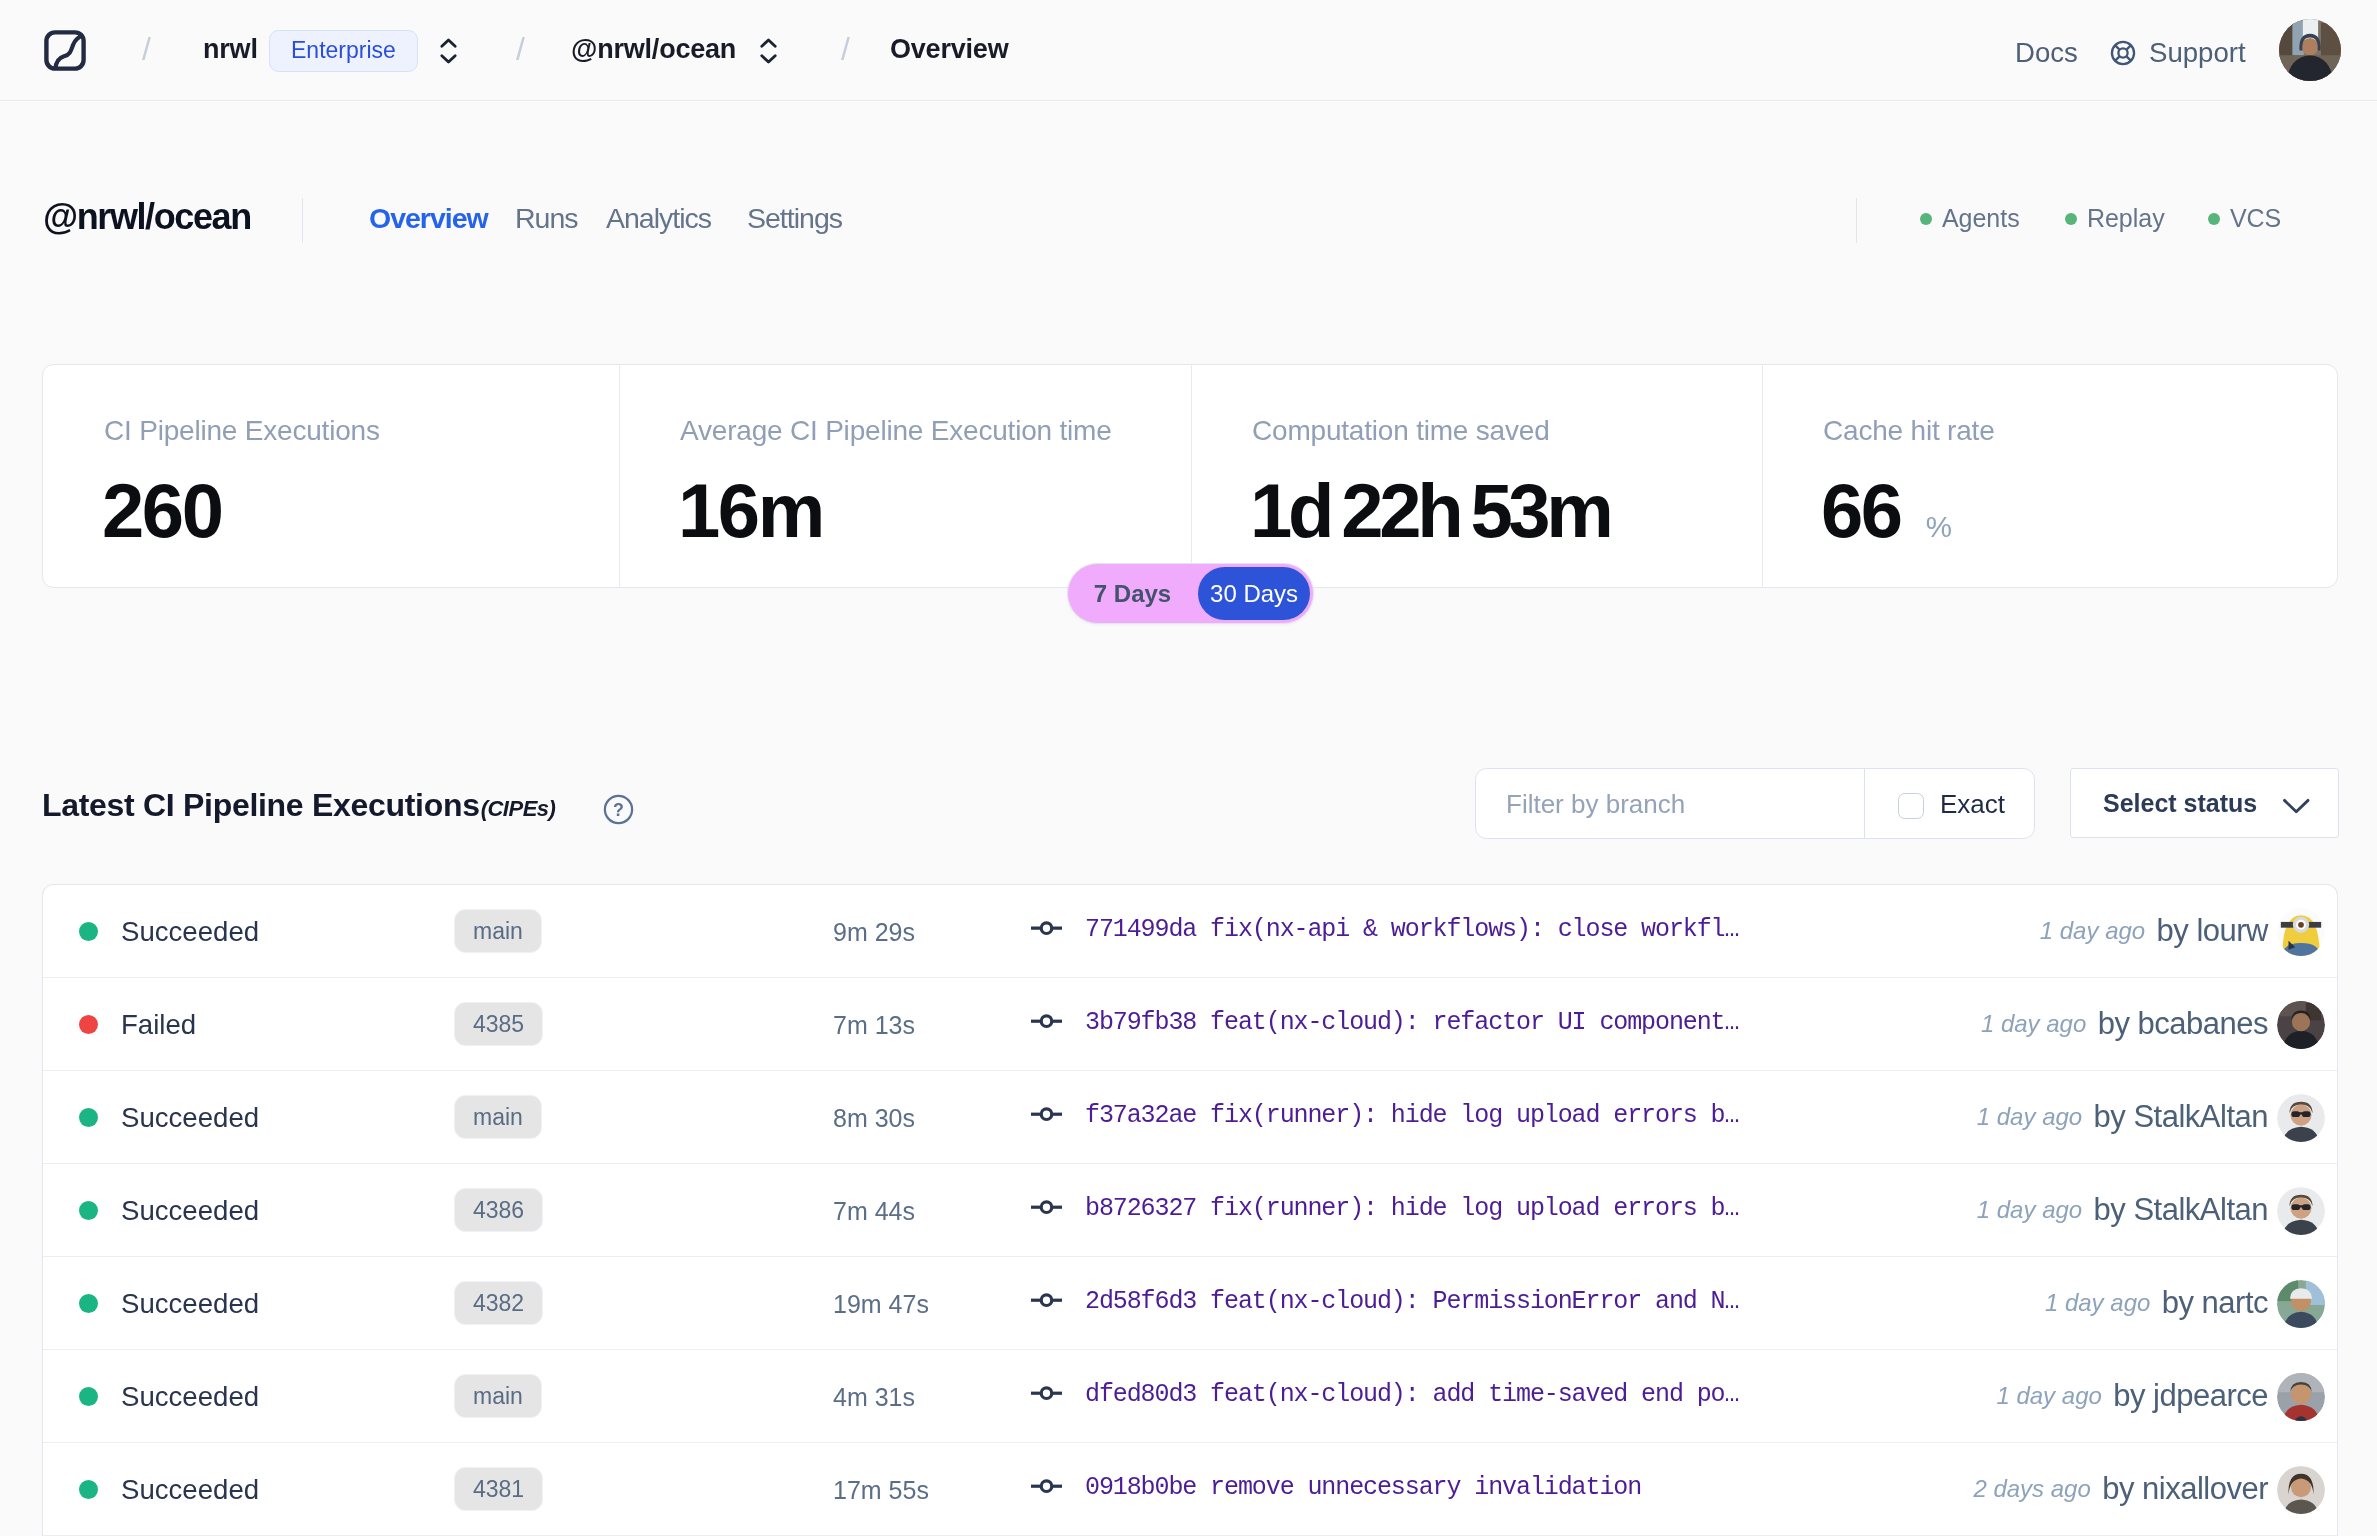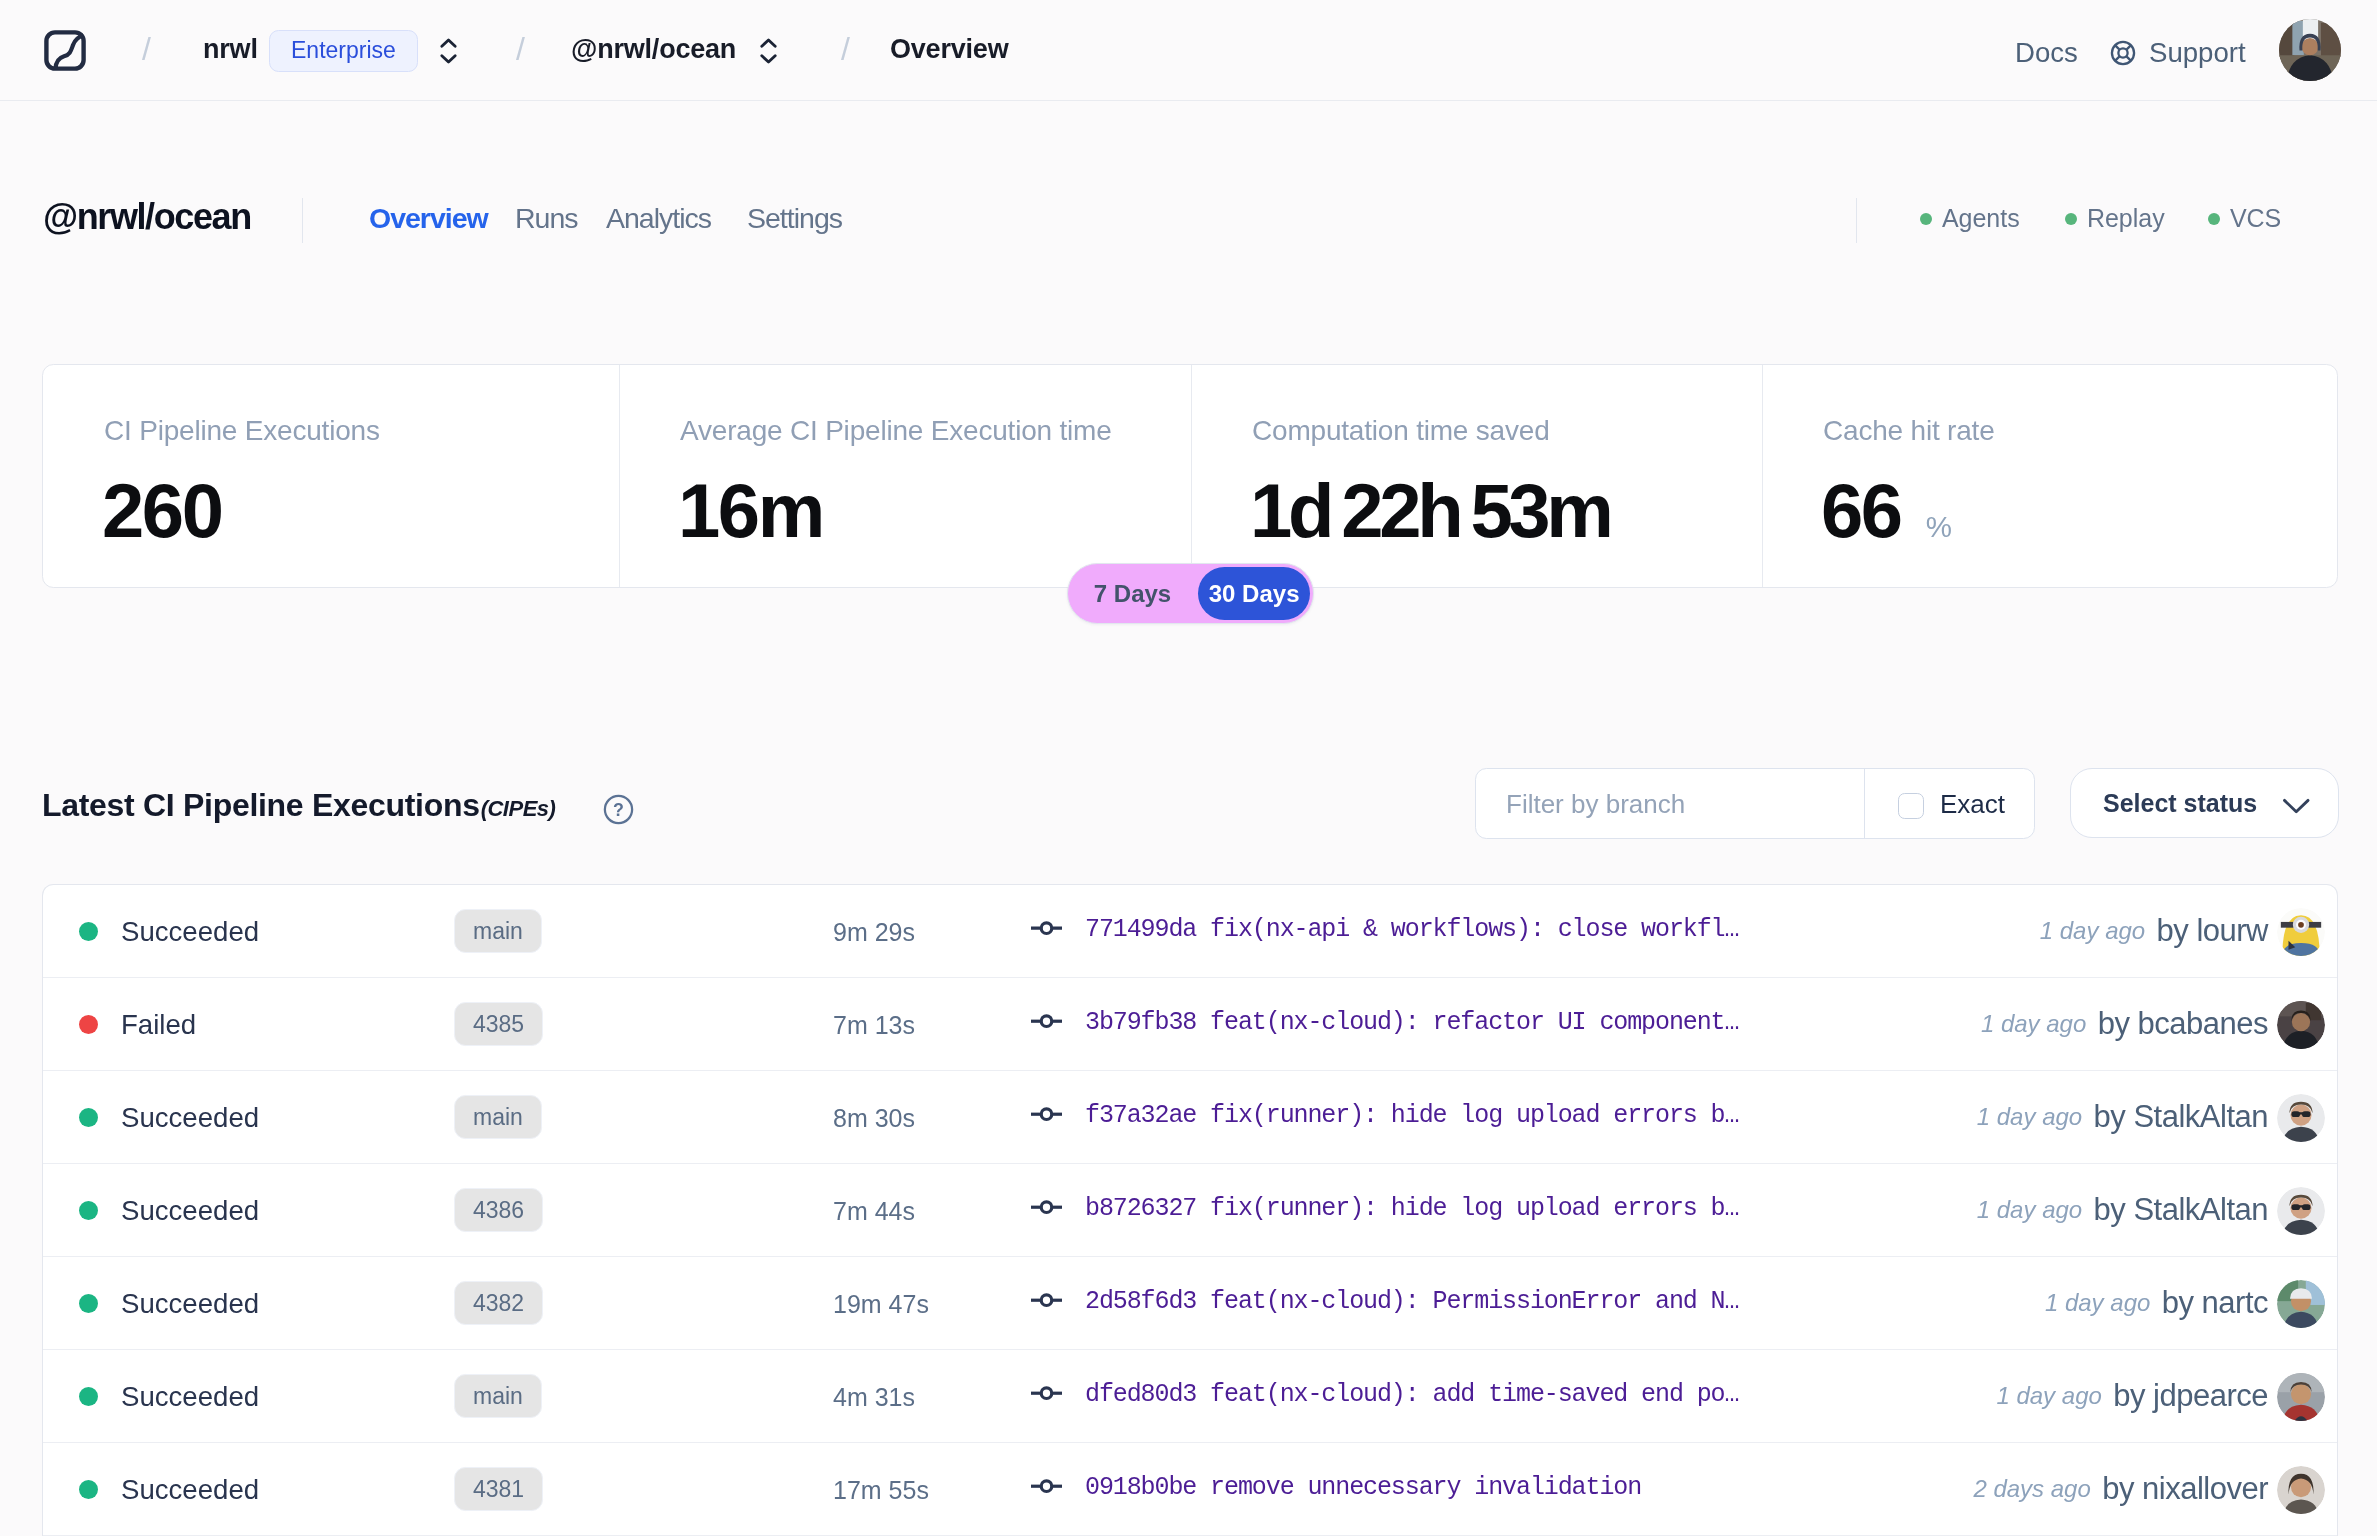--- a/index.html
+++ b/index.html
@@ -20,31 +20,31 @@
 
 #statcard { position:absolute; left:42px; top:364px; width:2296px; height:224px; background:#fff; border:1.4px solid #e4e7ee; border-radius:11.4px; }
 .statcol { position:absolute; top:0; height:100%; }
 .statdiv { position:absolute; top:0; bottom:0; width:1.4px; background:#e7eaf0; }
 .statlabel { position:absolute; top:50px; left:61px; font-size:28px; font-weight:500; color:#909fb5; letter-spacing:-0.2px; white-space:nowrap; }
 .statvalue { position:absolute; top:102px; left:59px; font-size:76px; font-weight:700; color:#0c0d10; letter-spacing:-2.4px; white-space:nowrap; }
 .statpct { font-size:29.5px; font-weight:400; color:#8fa3ba; letter-spacing:0; margin-left:25px; }
 
 #toggle { position:absolute; left:1067px; top:563px; width:247px; height:61px; background:#f0abfc; border:1.4px solid #e2e7ef; border-radius:31px; box-shadow:0 1px 2.9px rgba(40,50,70,.06); display:flex; align-items:center; }
 #toggle .seven { flex:0 0 auto; width:129px; text-align:center; font-size:24px; font-weight:600; color:#43536b; }
-#toggle .thirty { position:absolute; right:2.9px; top:2.9px; bottom:2.9px; width:112px; background:#2d54d8; border-radius:27.6px; color:#fff; font-size:24px; font-weight:700; display:flex; align-items:center; justify-content:center; }
+#toggle .thirty { position:absolute; right:2.9px; top:2.9px; bottom:2.9px; width:112px; background:#2d54d8; border-radius:27.6px; color:#fff; font-size:24px; font-weight:400; display:flex; align-items:center; justify-content:center; }
 
 .listheading { position:absolute; left:42px; top:787px; font-size:32px; font-weight:700; color:#141a2b; letter-spacing:-0.3px; }
 .cipes { font-size:22px; font-style:italic; font-weight:600; margin-left:1px; letter-spacing:-0.5px; }
 #helpicon { position:absolute; left:603px; top:794px; width:31px; height:31px; }
 #filterbox { position:absolute; left:1475px; top:768px; width:560px; height:71px; background:#fff; border:1.4px solid #dde3ee; border-radius:11.4px; }
 #filterbox .ph { position:absolute; left:30px; top:20px; font-size:26px; color:#94a3b8; }
 #filterbox .vdiv { position:absolute; left:388px; top:0; bottom:0; width:1.4px; background:#dde3ee; }
 #filterbox .cb { position:absolute; left:422px; top:24px; width:26px; height:26px; border:1.4px solid #c6d0e0; border-radius:6.7px; background:#fff; }
 #filterbox .exact { position:absolute; left:464px; top:20px; font-size:26px; color:#1d2b47; }
-#selectbox { position:absolute; left:2070px; top:768px; width:269px; height:70px; background:#fff; border:1.4px solid #dde3ee; border-radius:22px; }
+#selectbox { position:absolute; left:2070px; top:768px; width:269px; height:70px; background:#fff; border:1.4px solid #dde3ee; border-radius:3px; }
 #selectbox .txt { position:absolute; left:32px; top:20px; font-size:25px; font-weight:600; color:#2c3b57; }
 
 #table { position:absolute; left:42px; top:884px; width:2296px; height:666px; background:#fff; border:1.4px solid #e4e7ee; border-radius:11.4px 11.4px 0 0; border-bottom:none; overflow:hidden; }
 .row { position:relative; height:93px; border-bottom:1.4px solid #eceef3; }
 .rdot { position:absolute; left:36px; top:37px; width:19px; height:19px; border-radius:50%; background:#1bb583; }
 .rdot.fail { background:#ee4444; }
 .rstatus { position:absolute; left:78px; top:31px; font-size:27.6px; font-weight:500; color:#29344e; }
 .rbadge { position:absolute; left:411px; top:24px; height:44px; border-radius:11.4px; background:#e5e5e5; border:1.4px solid #eef1f7; font-size:23px; color:#5a6c84; display:flex; align-items:center; padding:0 18px; }
 .rdur { position:absolute; left:790px; top:33px; font-size:25px; color:#5b6e88; }
 .rcommiticon { position:absolute; left:988px; top:31px; }

